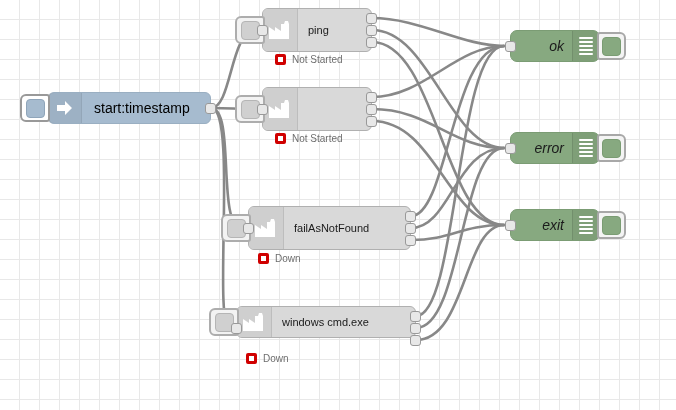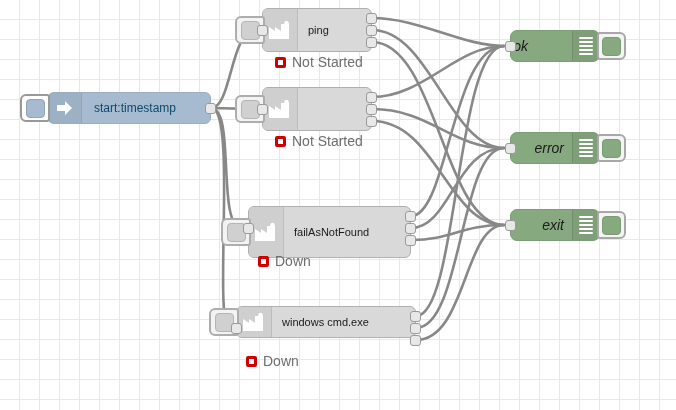--- a/index.html
+++ b/index.html
@@ -90,22 +90,22 @@
   .inject-icon-band {
     width: 32px;
     height: 100%;
     display: flex;
     align-items: center;
     justify-content: center;
     background: rgba(0,0,0,0.05);
     border-right: 1px solid rgba(0,0,0,0.06);
   }
   .inject-label {
-    font-size: 12px;
-    color: #0c4a6e;
+    font-size: 14px;
+    color: #000000;
     font-style: normal;
     padding-left: 12px;
     white-space: nowrap;
   }
 
   
   .node-exec {
     background: #d9d9d9;
     border-color: #b0b0b0;
   }
@@ -166,21 +166,21 @@
   }
   .status-dot {
     width: 11px;
     height: 11px;
     box-sizing: border-box;
     border: 3px solid #d00000;
     background: #ffffff;
     border-radius: 2px;
   }
   .status-text {
-    font-size: 14px;
+    font-size: 10px;
     color: #6e6e6e;
   }
 
   
   .node-debug {
     background: #87a980;
     border-color: #7b9c74;
     border-radius: 7px;
     justify-content: flex-end;
   }
@@ -312,21 +312,21 @@
     </div>
     <div class="port port-out" style="top:4px;"></div>
     <div class="port port-out" style="top:16px;"></div>
     <div class="port port-out" style="top:28px;"></div>
   </div>
   <div class="status" style="left:275px; top:133px;">
     <span class="status-dot"></span>
     <span class="status-text">Not Started</span>
   </div>
 
-  <div class="node node-exec" style="left:248px; top:206px; width:163px; height:52px;">
+  <div class="node node-exec" style="left:248px; top:206px; width:163px; height:44px;">
     <div class="exec-btn">
       <i></i>
     </div>
     <div class="port port-in" style="top:16px;"></div>
     <div class="exec-icon-band">
       <svg width="22" height="18" viewBox="0 0 22 18" aria-hidden="true">
         <path d="M0 18 V6 L6 10 V6 L12 10 V3 H15 L16 0 H19 L20 3 V18 Z" fill="#ffffff"></path>
       </svg>
     </div>
     <div class="node-body">
@@ -356,21 +356,21 @@
     </div>
     <div class="port port-out" style="top:4px;"></div>
     <div class="port port-out" style="top:16px;"></div>
     <div class="port port-out" style="top:28px;"></div>
   </div>
   <div class="status" style="left:246px; top:353px;">
     <span class="status-dot"></span>
     <span class="status-text">Down</span>
   </div>
 
-  <div class="node node-debug" style="left:510px; top:30px; width:90px; height:32px;gap:36px;">
+  <div class="node node-debug" style="left:510px; top:30px; width:90px; height:32px;">
     <div class="port port-in" style="top:10px;"></div>
     <span class="debug-label">ok</span>
     <div class="debug-icon-band">
       <span></span>
         <span></span>
         <span></span>
         <span></span>
         <span></span>
     </div>
     <div class="debug-btn">

